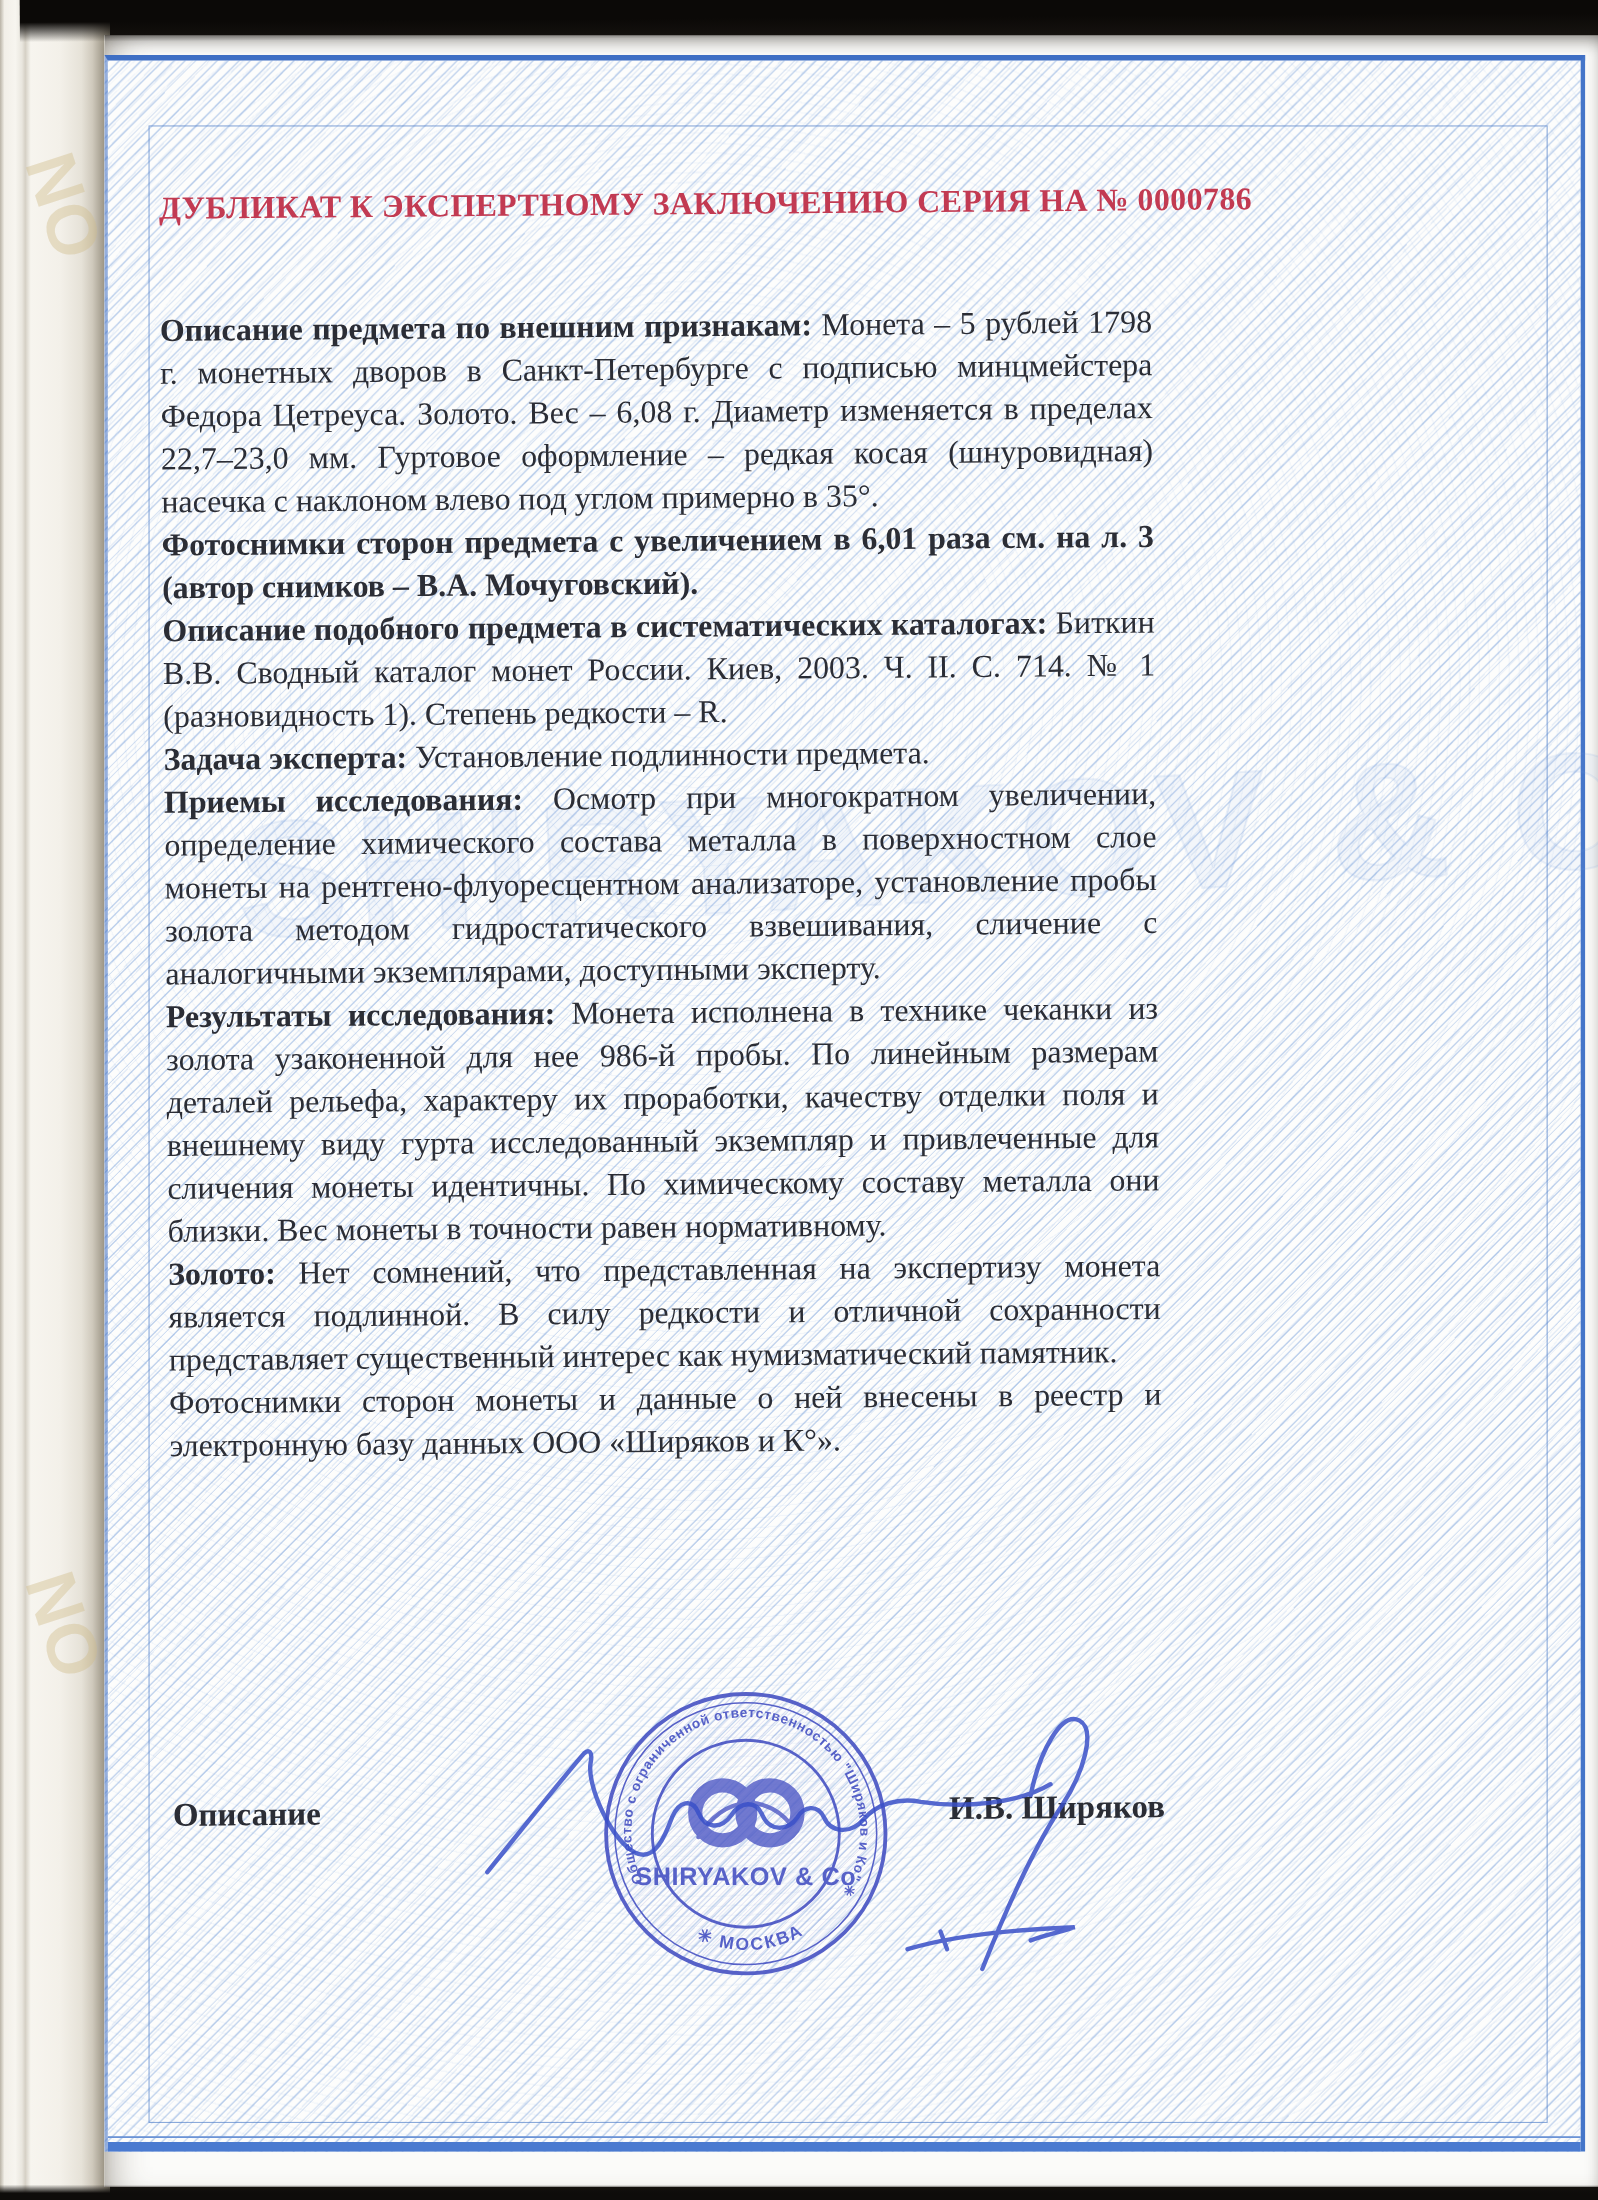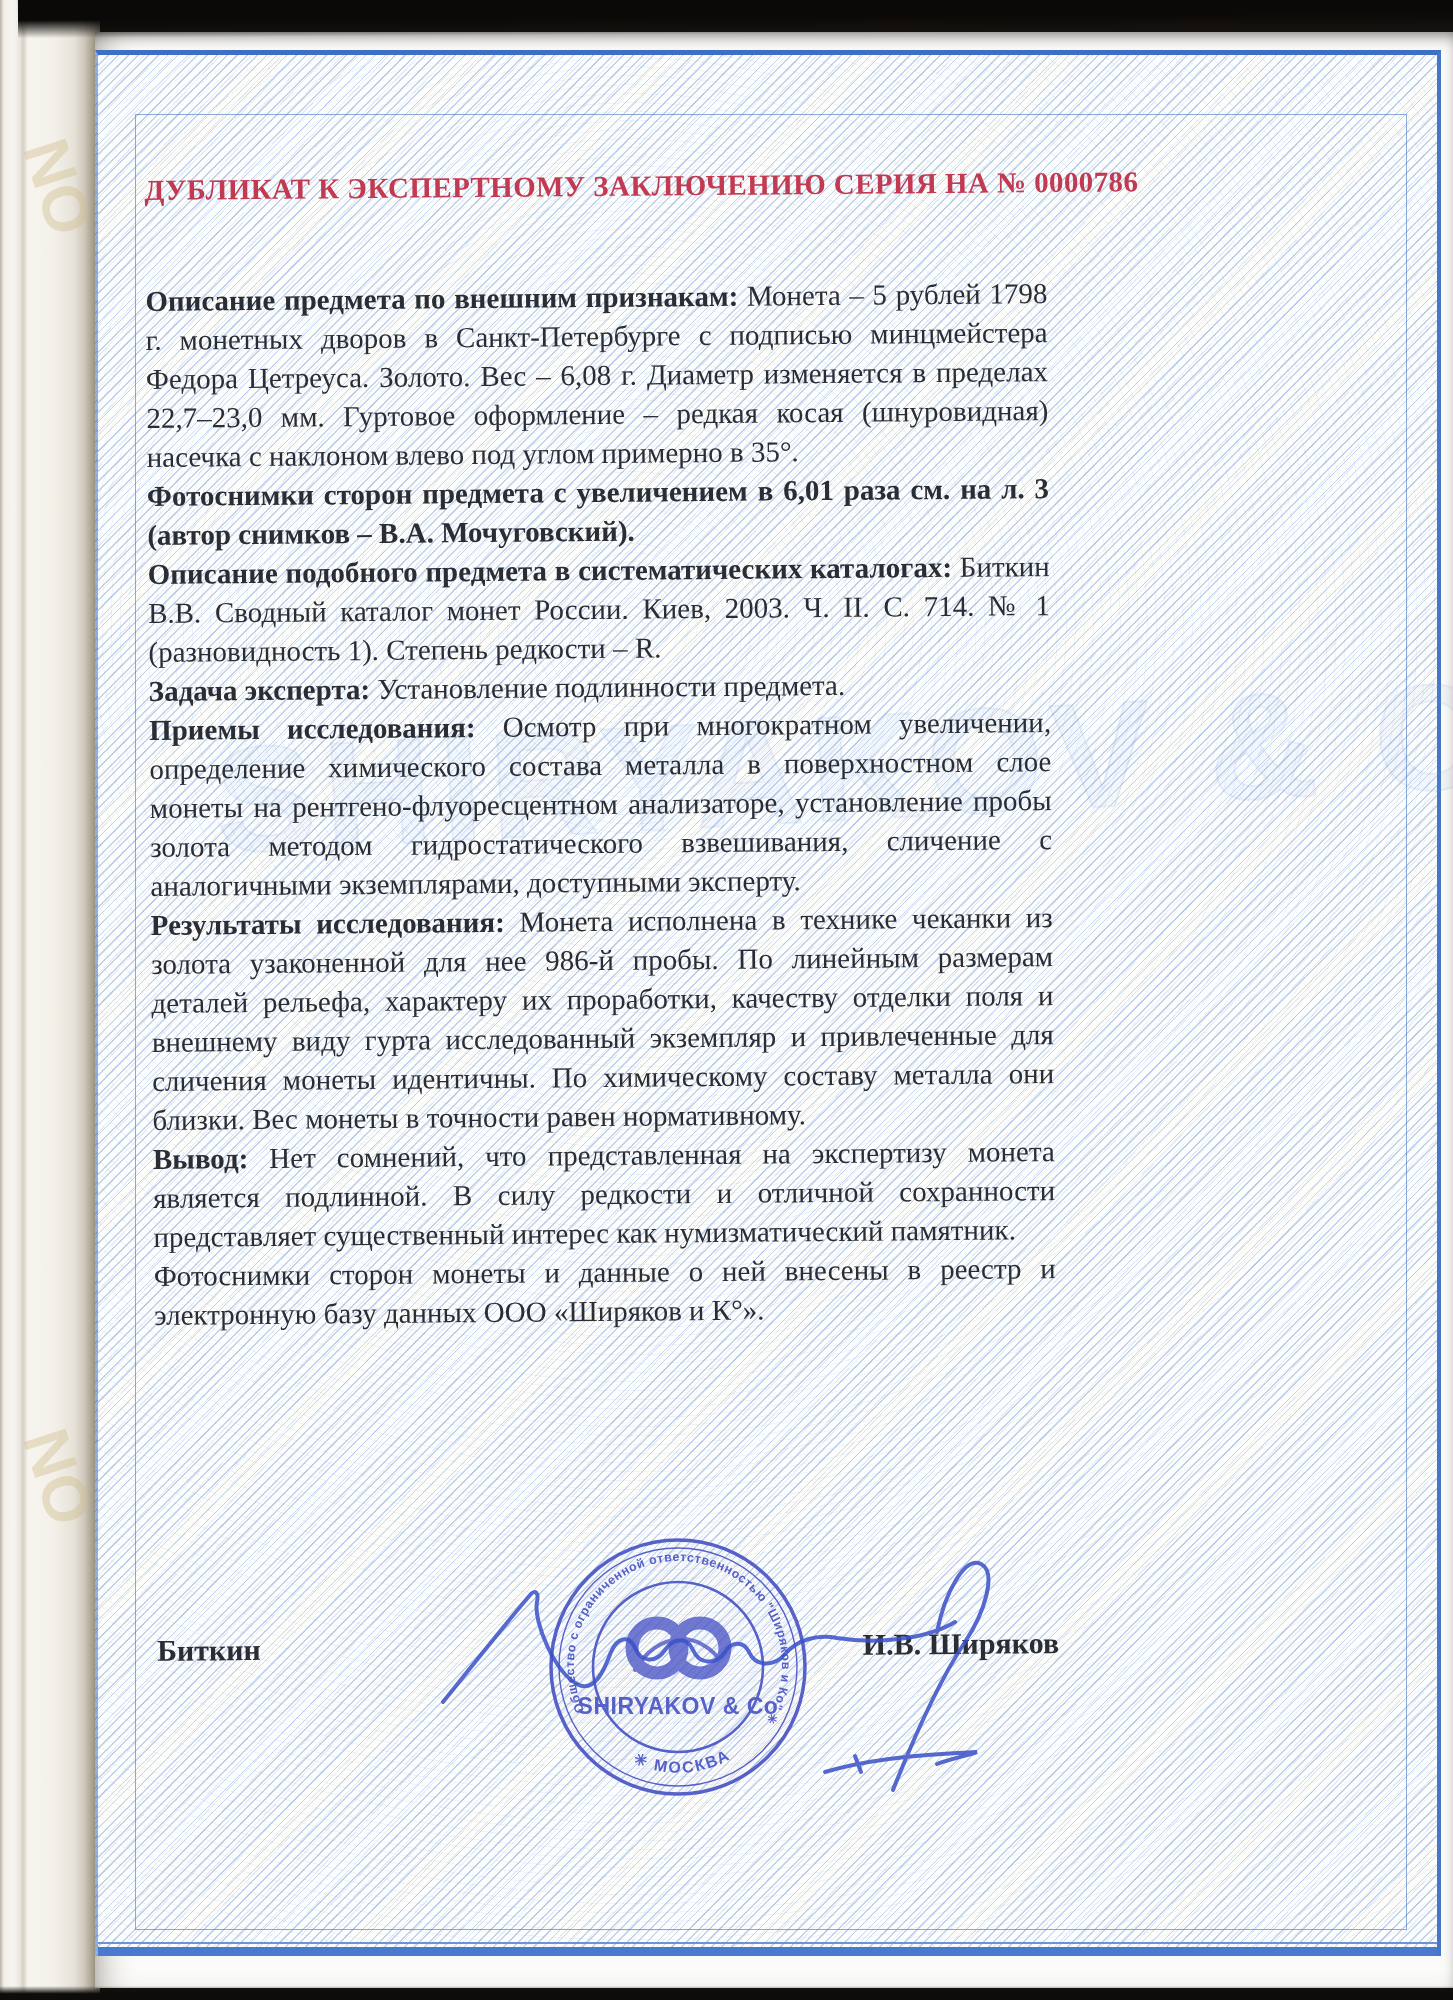--- a/index.html
+++ b/index.html
@@ -73,26 +73,26 @@
     <div class="content">
       <div class="title">ДУБЛИКАТ К ЭКСПЕРТНОМУ ЗАКЛЮЧЕНИЮ СЕРИЯ НА № 0000786</div>
 
       <div class="body">
         <p><span class="lead">Описание предмета по внешним признакам:</span> <span>Монета – 5 рублей 1798 г. монетных дворов в Санкт-Петербурге с подписью минцмейстера Федора Цетреуса. Золото. Вес – 6,08 г. Диаметр изменяется в пределах 22,7–23,0 мм. Гуртовое оформление – редкая косая (шнуровидная) насечка с наклоном влево под углом примерно в 35°.</span></p>
         <p><span class="lead">Фотоснимки сторон предмета с увеличением в 6,01 раза см. на л. 3 (автор снимков – В.А. Мочуговский).</span> <span></span></p>
         <p><span class="lead">Описание подобного предмета в систематических каталогах:</span> <span>Биткин В.В. Сводный каталог монет России. Киев, 2003. Ч. II. С. 714. № 1 (разновидность 1). Степень редкости – R.</span></p>
         <p><span class="lead">Задача эксперта:</span> <span>Установление подлинности предмета.</span></p>
         <p><span class="lead">Приемы исследования:</span> <span>Осмотр при многократном увеличении, определение химического состава металла в поверхностном слое монеты на рентгено-флуоресцентном анализаторе, установление пробы золота методом гидростатического взвешивания, сличение с аналогичными экземплярами, доступными эксперту.</span></p>
         <p><span class="lead">Результаты исследования:</span> <span>Монета исполнена в технике чеканки из золота узаконенной для нее 986-й пробы. По линейным размерам деталей рельефа, характеру их проработки, качеству отделки поля и внешнему виду гурта исследованный экземпляр и привлеченные для сличения монеты идентичны. По химическому составу металла они близки. Вес монеты в точности равен нормативному.</span></p>
-        <p><span class="lead">Вывод:</span> <span>Нет сомнений, что представленная на экспертизу монета является подлинной. В силу редкости и отличной сохранности представляет существенный интерес как нумизматический памятник.</span></p>
+        <p><span class="lead">Золото:</span> <span>Нет сомнений, что представленная на экспертизу монета является подлинной. В силу редкости и отличной сохранности представляет существенный интерес как нумизматический памятник.</span></p>
         <p class="para-final"><span class="lead"></span> <span>Фотоснимки сторон монеты и данные о ней внесены в реестр и электронную базу данных ООО «Ширяков и К°».</span></p>
       </div>
 
       <div class="sign-row">
-        <span>Биткин</span>
+        <span>Описание</span>
         <span>И.В. Ширяков</span>
       </div>
     </div>
 
     <svg class="stamp" viewBox="0 0 262 262">
       <defs>
         <pattern id="hatch" width="4" height="4" patternUnits="userSpaceOnUse" patternTransform="rotate(45)">
           <rect width="4" height="4" fill="none"></rect>
           <line x1="0" y1="0" x2="0" y2="4" stroke="#4a55c4" stroke-width="0.7" opacity="0.35"></line>
         </pattern>

